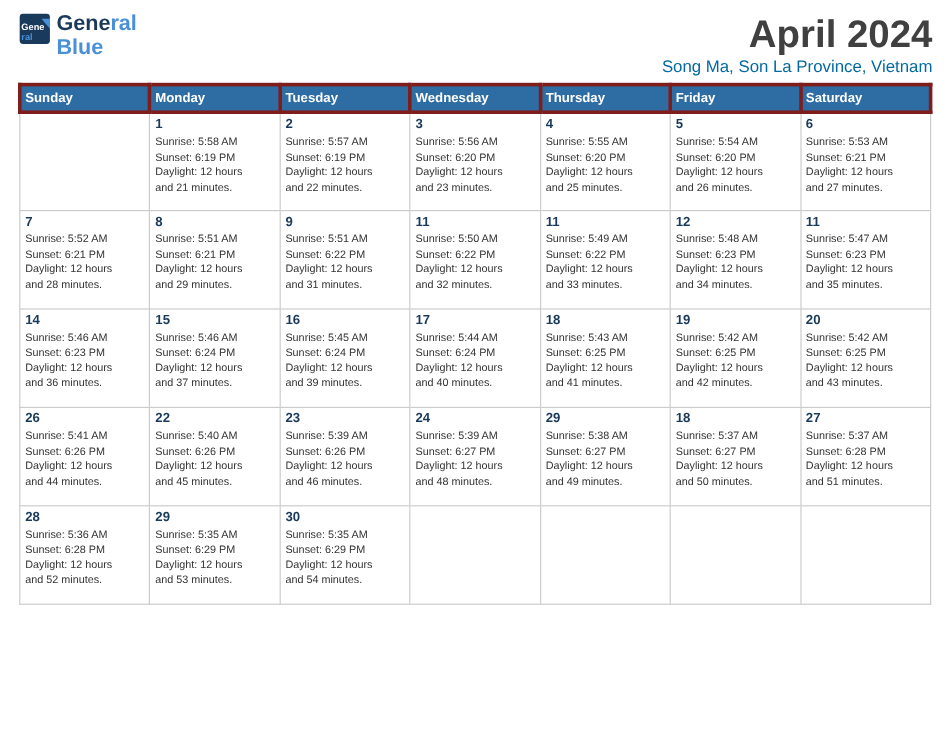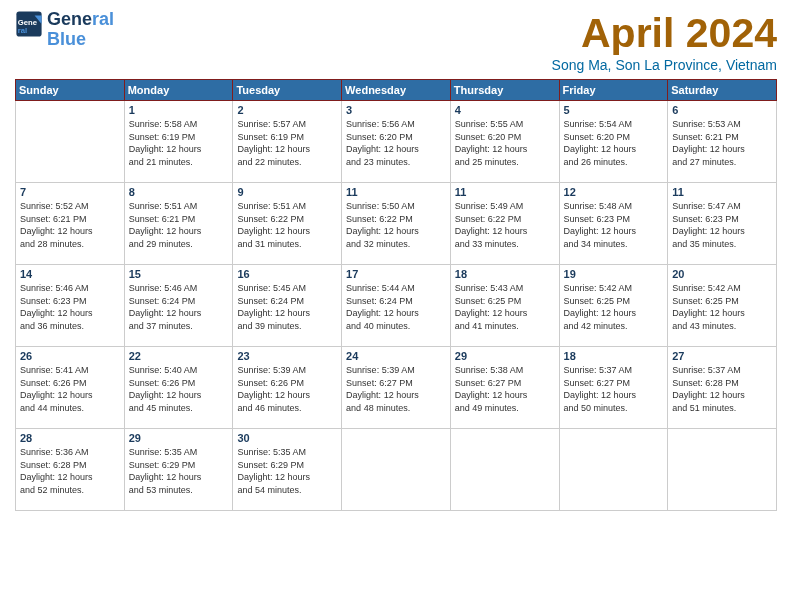--- a/index.html
+++ b/index.html
@@ -37,40 +37,40 @@
     }
     .logo-icon {
       width: 28px;
       height: 28px;
       margin-right: 4px;
     }
     .title-block {
       text-align: right;
     }
     .month-title {
-      font-size: 41px;
+      font-size: 32px;
       font-weight: bold;
-      color: #a16207;
+      color: #404040;
     }
     .location {
       font-size: 14px;
       color: #0369a1;
     }
     .calendar {
       width: 100%;
       border-collapse: collapse;
       font-size: 9.5px;
     }
     .calendar th {
       background: #2e6da4;
       color: #fff;
       padding: 4px 3px;
       text-align: left;
       font-size: 11px;
-      border: 1px solid #7f1d1d;
+      border: 3px solid #7f1d1d;
     }
     .calendar td {
       border: 1px solid #ccc;
       vertical-align: top;
       padding: 3px 4px;
       width: 14.28%;
       min-height: 70px;
       height: 82px;
     }
     .day-num {

